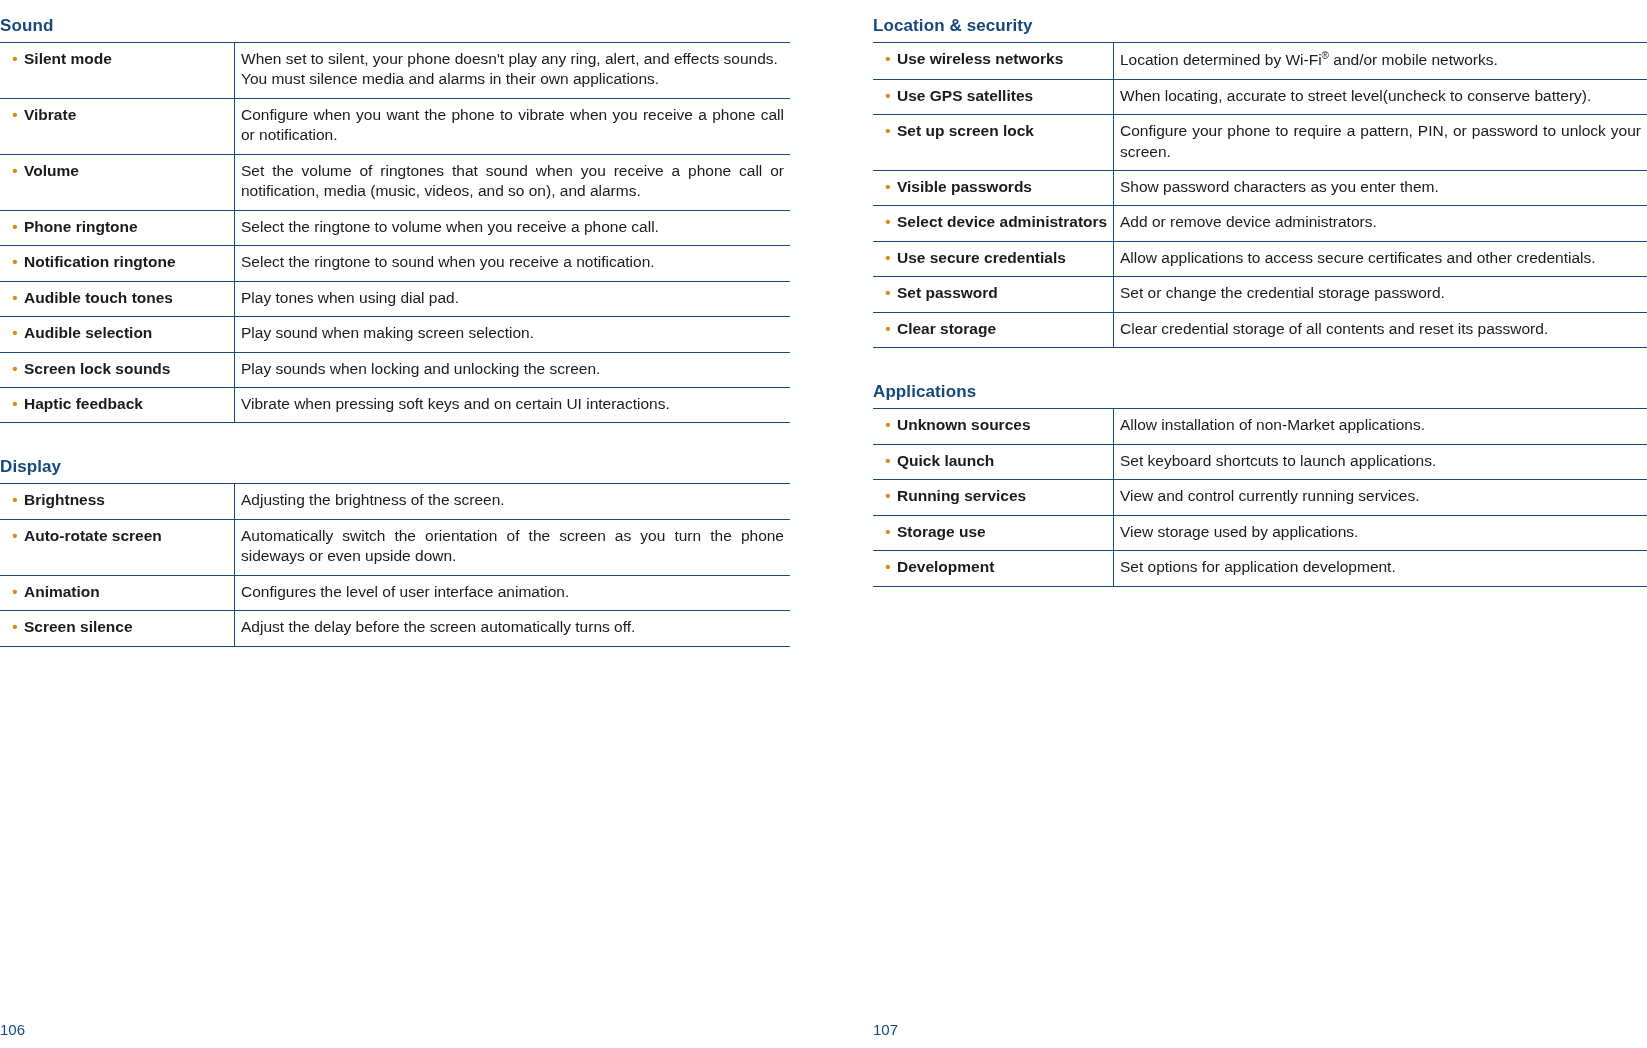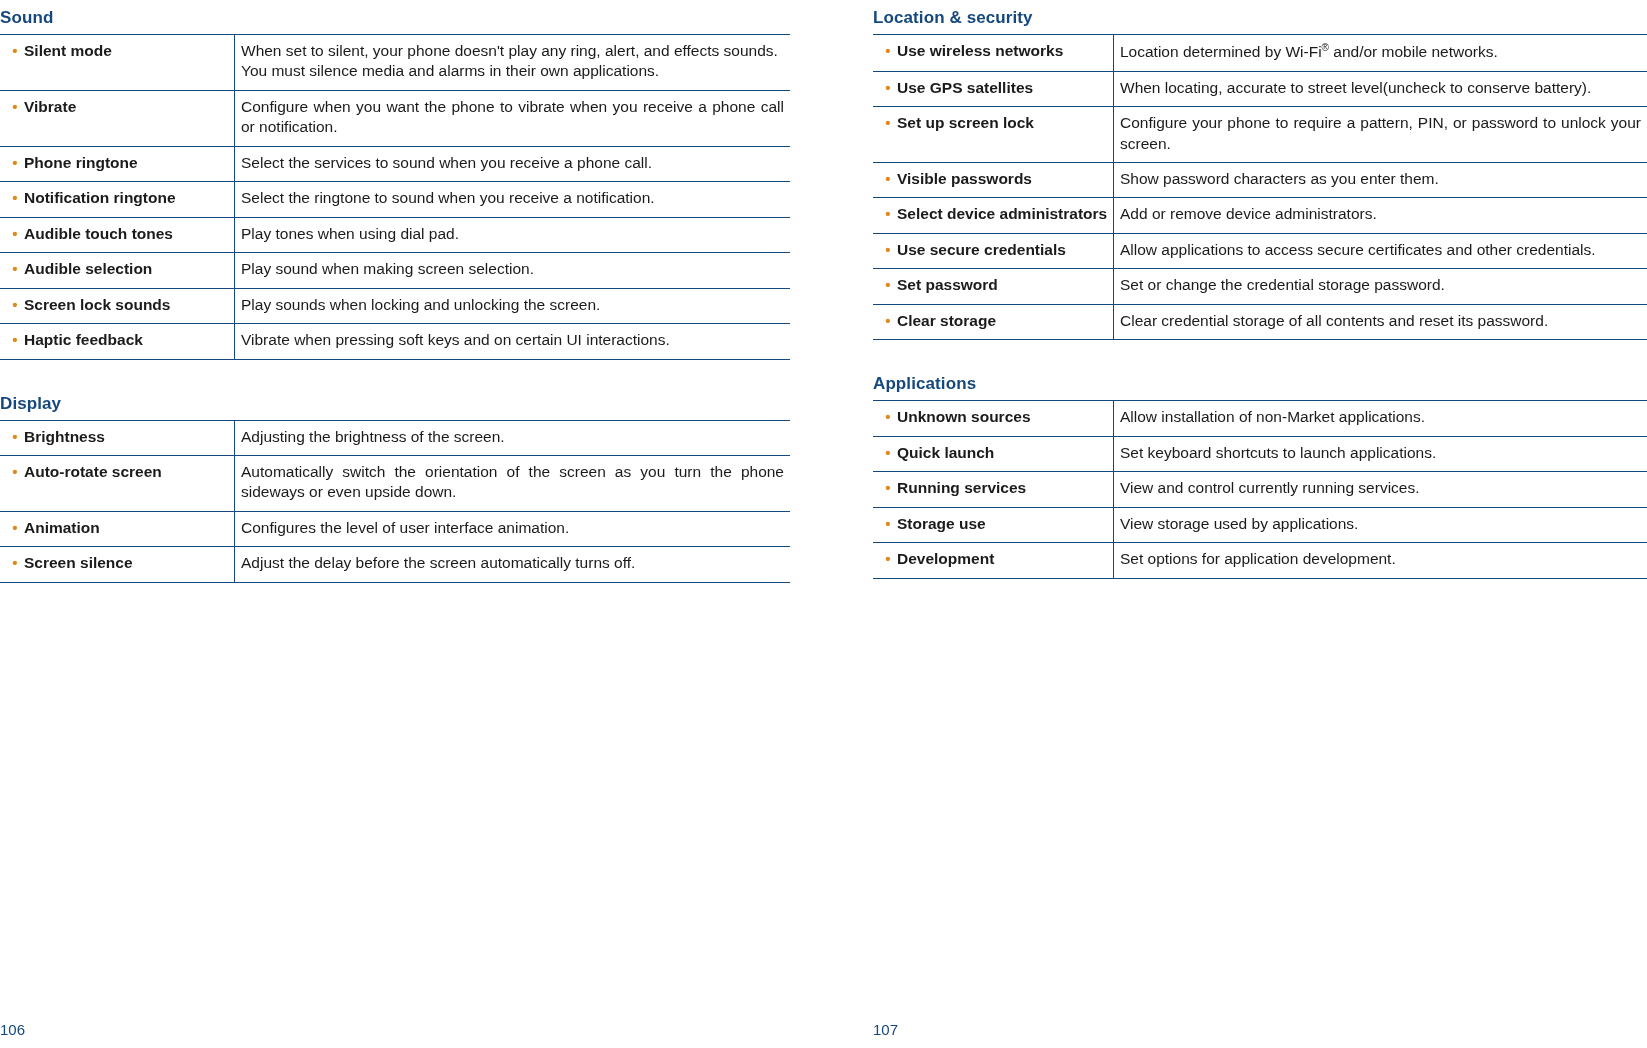--- a/index.html
+++ b/index.html
@@ -17,21 +17,21 @@
   }
   .page {
     position: absolute;
     top: 0;
     left: 0;
     width: 1647px;
     height: 1048px;
   }
   .col {
     position: absolute;
-    top: 8px;
+    top: 16px;
   }
   .col-left {
     left: 0;
     width: 790px;
     padding: 0 0 0 0;
   }
   .col-right {
     left: 873px;
     width: 774px;
   }
@@ -119,22 +119,26 @@
         <tbody>
           <tr>
             <td class="term left-term"><span class="bullet">•</span><span class="label">Silent mode</span></td>
             <td class="desc nojust">When set to silent, your phone doesn't play any ring, alert, and effects sounds.<br>You must silence media and alarms in their own applications.</td>
           </tr>
           <tr>
             <td class="term left-term"><span class="bullet">•</span><span class="label">Vibrate</span></td>
             <td class="desc">Configure when you want the phone to vibrate when you receive a phone call or notification.</td>
           </tr>
           <tr>
+            <td class="term left-term"><span class="bullet">•</span><span class="label">Volume</span></td>
+            <td class="desc">Set the volume of ringtones that sound when you receive a phone call or notification, media (music, videos, and so on), and alarms.</td>
+          </tr>
+          <tr>
             <td class="term left-term"><span class="bullet">•</span><span class="label">Phone ringtone</span></td>
-            <td class="desc nojust">Select the services to sound when you receive a phone call.</td>
+            <td class="desc nojust">Select the ringtone to volume when you receive a phone call.</td>
           </tr>
           <tr>
             <td class="term left-term"><span class="bullet">•</span><span class="label">Notification ringtone</span></td>
             <td class="desc nojust">Select the ringtone to sound when you receive a notification.</td>
           </tr>
           <tr>
             <td class="term left-term"><span class="bullet">•</span><span class="label">Audible touch tones</span></td>
             <td class="desc nojust">Play tones when using dial pad.</td>
           </tr>
           <tr>

